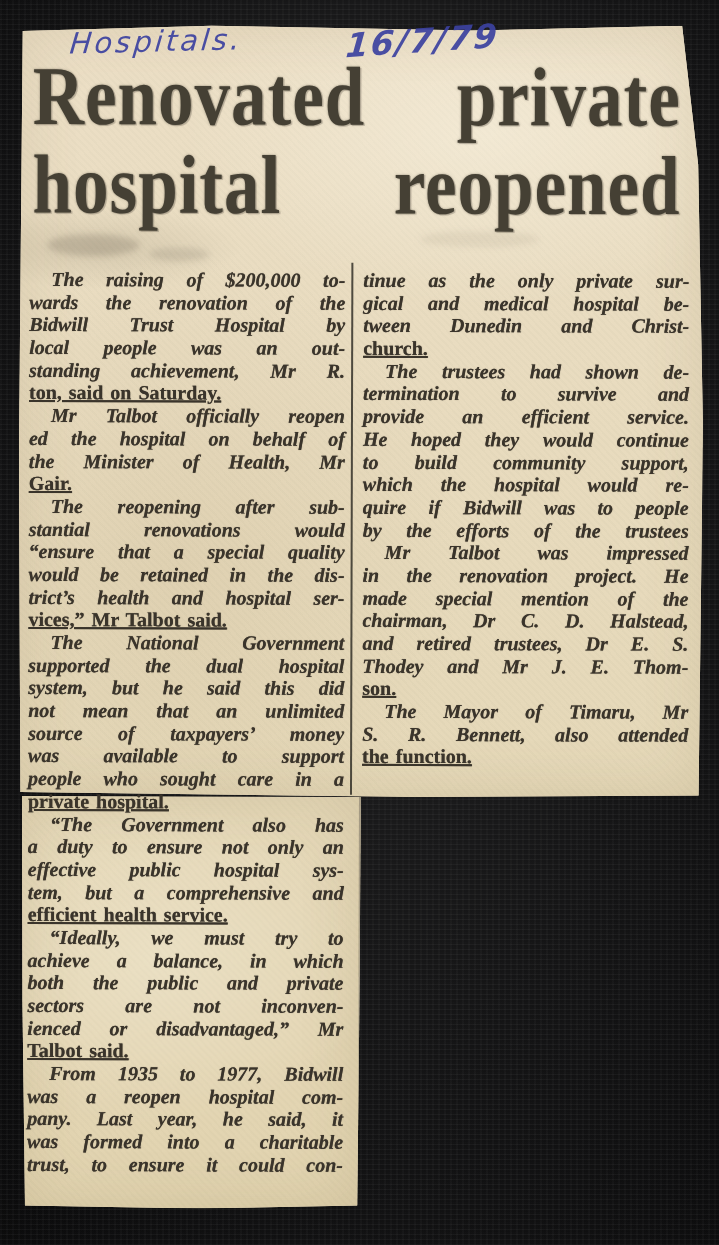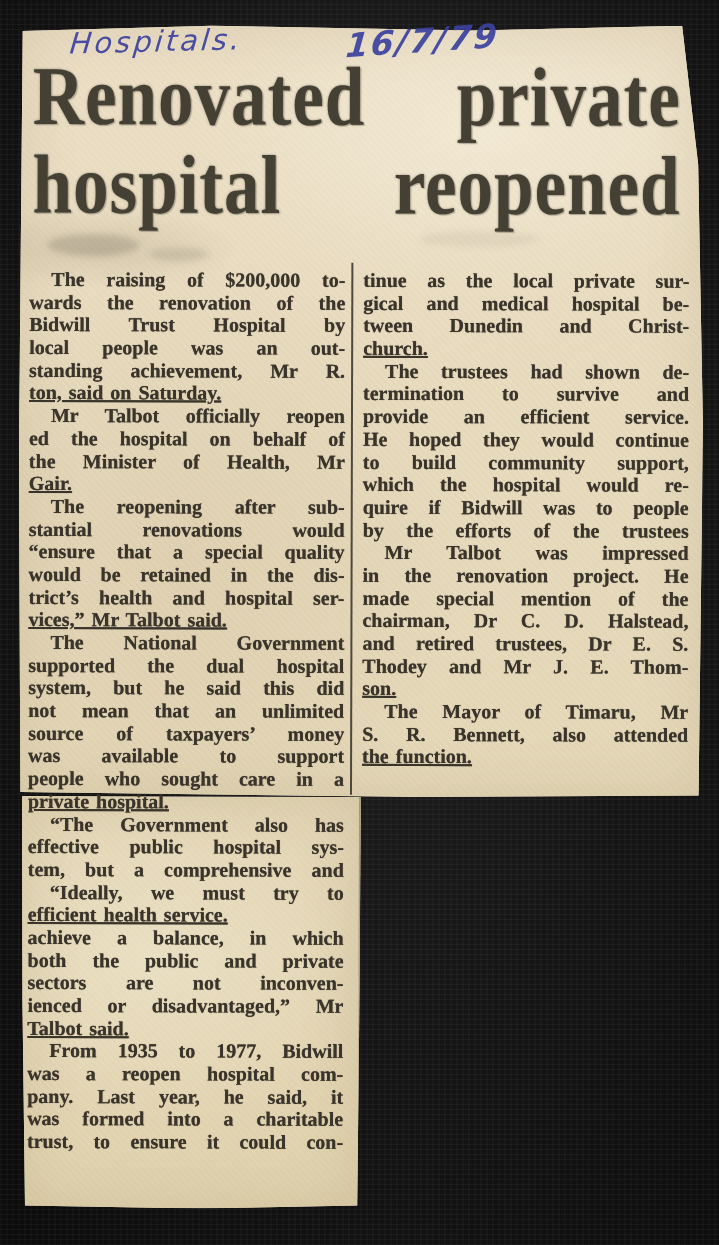--- a/index.html
+++ b/index.html
@@ -60,21 +60,21 @@
     text-shadow:0 0 2px rgba(72,66,53,.6), 1.5px 1px 0 rgba(72,66,53,.22);
   }
   .col{position:absolute;z-index:5;color:#3a342b;}
   .col-left{left:30px;top:268px;width:316px;}
   .col-right{left:364px;top:268px;width:326px;}
   .line{
     height:22.7px;line-height:22.7px;font-size:20px;font-weight:bold;
     word-spacing:2px;white-space:normal;overflow:visible;
     text-shadow:0 0 .7px rgba(52,46,37,.85);
   }
-  .line.j{text-align:justify;text-align-last:justify;}
+  .line.j{text-align:justify;text-align-last:justify;font-style:italic;}
   .line.nl{text-align:left;text-decoration:underline;}
   .line.ind{padding-left:22px;}
   .column-rule{
     position:absolute;left:352px;top:262px;width:2px;height:532px;
     background:rgba(44,41,34,.82);z-index:4;
   }
   .smudge{position:absolute;z-index:3;border-radius:50%;filter:blur(3px);}
   .smudge-1{left:48px;top:234px;width:92px;height:22px;background:rgba(95,88,74,.22);}
   .smudge-2{left:150px;top:247px;width:60px;height:14px;background:rgba(95,88,74,.16);}
   .smudge-3{left:420px;top:230px;width:120px;height:16px;background:rgba(120,108,86,.10);}
@@ -121,37 +121,38 @@
       <div class="line nl">vices,” Mr Talbot said.</div>
       <div class="line j ind">The National Government</div>
       <div class="line j">supported the dual hospital</div>
       <div class="line j">system, but he said this did</div>
       <div class="line j">not mean that an unlimited</div>
       <div class="line j">source of taxpayers’ money</div>
       <div class="line j">was available to support</div>
       <div class="line j">people who sought care in a</div>
       <div class="line nl">private hospital.</div>
       <div class="line j ind">“The Government also has</div>
+      <div class="line j">a duty to ensure not only an</div>
       <div class="line j">effective public hospital sys-</div>
       <div class="line j">tem, but a comprehensive and</div>
+      <div class="line nl">efficient health service.</div>
       <div class="line j ind">“Ideally, we must try to</div>
-      <div class="line nl">efficient health service.</div>
       <div class="line j">achieve a balance, in which</div>
       <div class="line j">both the public and private</div>
       <div class="line j">sectors are not inconven-</div>
       <div class="line j">ienced or disadvantaged,” Mr</div>
       <div class="line nl">Talbot said.</div>
       <div class="line j ind">From 1935 to 1977, Bidwill</div>
       <div class="line j">was a reopen hospital com-</div>
       <div class="line j">pany. Last year, he said, it</div>
       <div class="line j">was formed into a charitable</div>
       <div class="line j">trust, to ensure it could con-</div>
     </div>
   <div class="col col-right">
-      <div class="line j">tinue as the local private sur-</div>
+      <div class="line j">tinue as the only private sur-</div>
       <div class="line j">gical and medical hospital be-</div>
       <div class="line j">tween Dunedin and Christ-</div>
       <div class="line nl">church.</div>
       <div class="line j ind">The trustees had shown de-</div>
       <div class="line j">termination to survive and</div>
       <div class="line j">provide an efficient service.</div>
       <div class="line j">He hoped they would continue</div>
       <div class="line j">to build community support,</div>
       <div class="line j">which the hospital would re-</div>
       <div class="line j">quire if Bidwill was to people</div>

